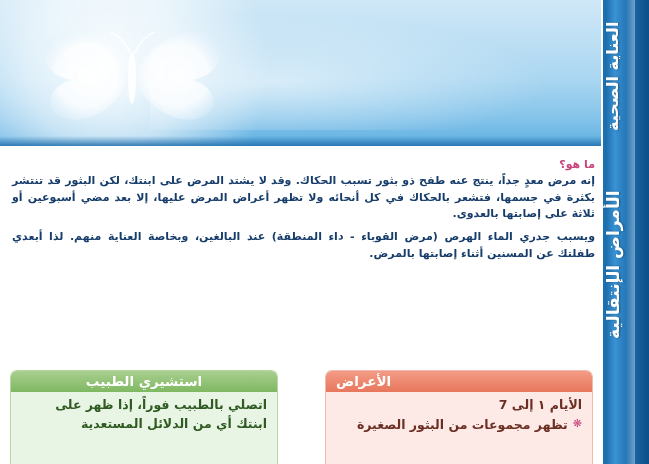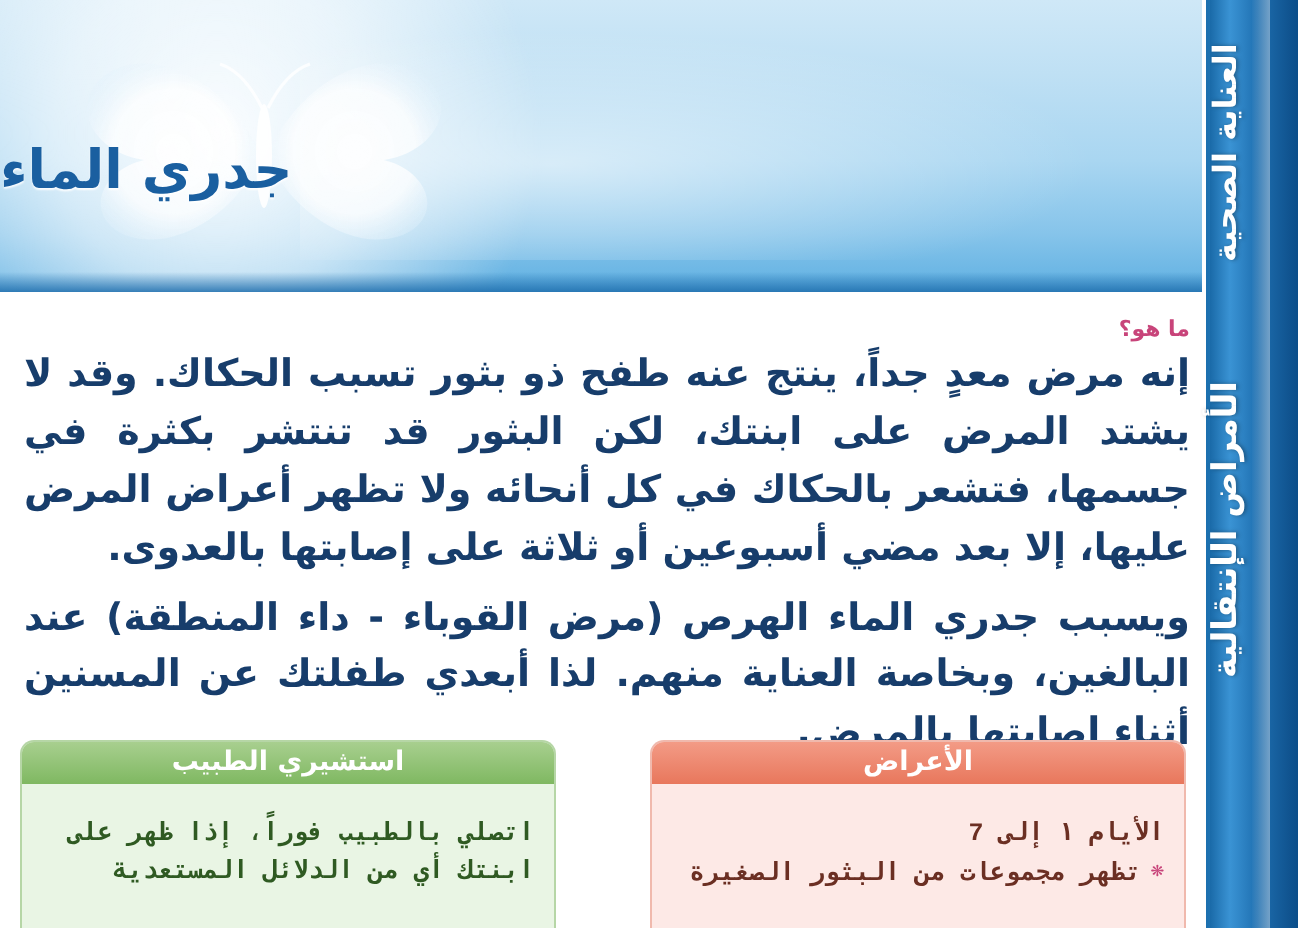--- a/index.html
+++ b/index.html
@@ -143,21 +143,21 @@
     text-align: right;
   }
   .q-label {
     color: #c8447a;
     font-size: 11px;
     font-weight: bold;
     margin-bottom: 2px;
   }
   .para {
     color: #173d6b;
-    font-size: 19px;
+    font-size: 11px;
     font-weight: bold;
     line-height: 1.52;
     margin: 0 0 6px 0;
     text-align: justify;
     text-justify: inter-word;
   }
 
   
   .boxes {
     position: absolute;
@@ -189,35 +189,34 @@
     border-bottom: none;
   }
   .box-head {
     height: 21px;
     line-height: 21px;
     color: #ffffff;
     font-size: 13.5px;
     font-weight: bold;
     padding: 0 10px;
     box-sizing: border-box;
-    text-align: center;
+    text-align: left;
   }
   .head-sym {
     background: linear-gradient(to bottom, #f39b86, #e8775c);
   }
   .head-doc {
     background: linear-gradient(to bottom, #a8cf8f, #7fb861);
     text-align: center;
   }
   .box-body {
-    padding: 16px 10px 0 10px;
+    padding: 4px 10px 0 10px;
     font-size: 12.5px;
     font-weight: bold;
     line-height: 1.5;
-    font-family: Liberation Mono, monospace;
   }
   .box-sym .box-body { color: #6b2f23; }
   .box-doc .box-body { color: #2f5a22; }
   .sym-line {
     display: block;
     margin-bottom: 1px;
   }
   .bullet-line {
     display: flex;
     gap: 5px;
@@ -251,21 +250,20 @@
       </defs>
       <g fill="url(#wg)">
         <path d="M100 58 C78 14, 40 6, 22 20 C4 34, 16 58, 42 62 C18 68, 12 92, 34 100 C58 108, 88 88, 100 62 Z"></path>
         <path d="M104 58 C126 14, 164 6, 182 20 C200 34, 188 58, 162 62 C186 68, 192 92, 170 100 C146 108, 116 88, 104 62 Z"></path>
       </g>
       <ellipse cx="102" cy="60" rx="4" ry="26" fill="#ffffff" opacity="0.95"></ellipse>
       <path d="M101 36 C94 22, 86 16, 80 14" stroke="#ffffff" stroke-width="1.6" fill="none" opacity="0.85"></path>
       <path d="M104 36 C111 22, 119 16, 125 14" stroke="#ffffff" stroke-width="1.6" fill="none" opacity="0.85"></path>
     </svg>
 
-    <div class="title">جدري الماء</div>
     <div class="hdr-bottom-edge"></div>
   </div>
 
   <div class="sidebar">
     <div class="sidebar-inner"></div>
     <div class="sidebar-sheen"></div>
     <div class="side-text side-text-1">العناية الصحية</div>
     <div class="side-text side-text-2">الأمراض الإنتقالية</div>
   </div>
 

